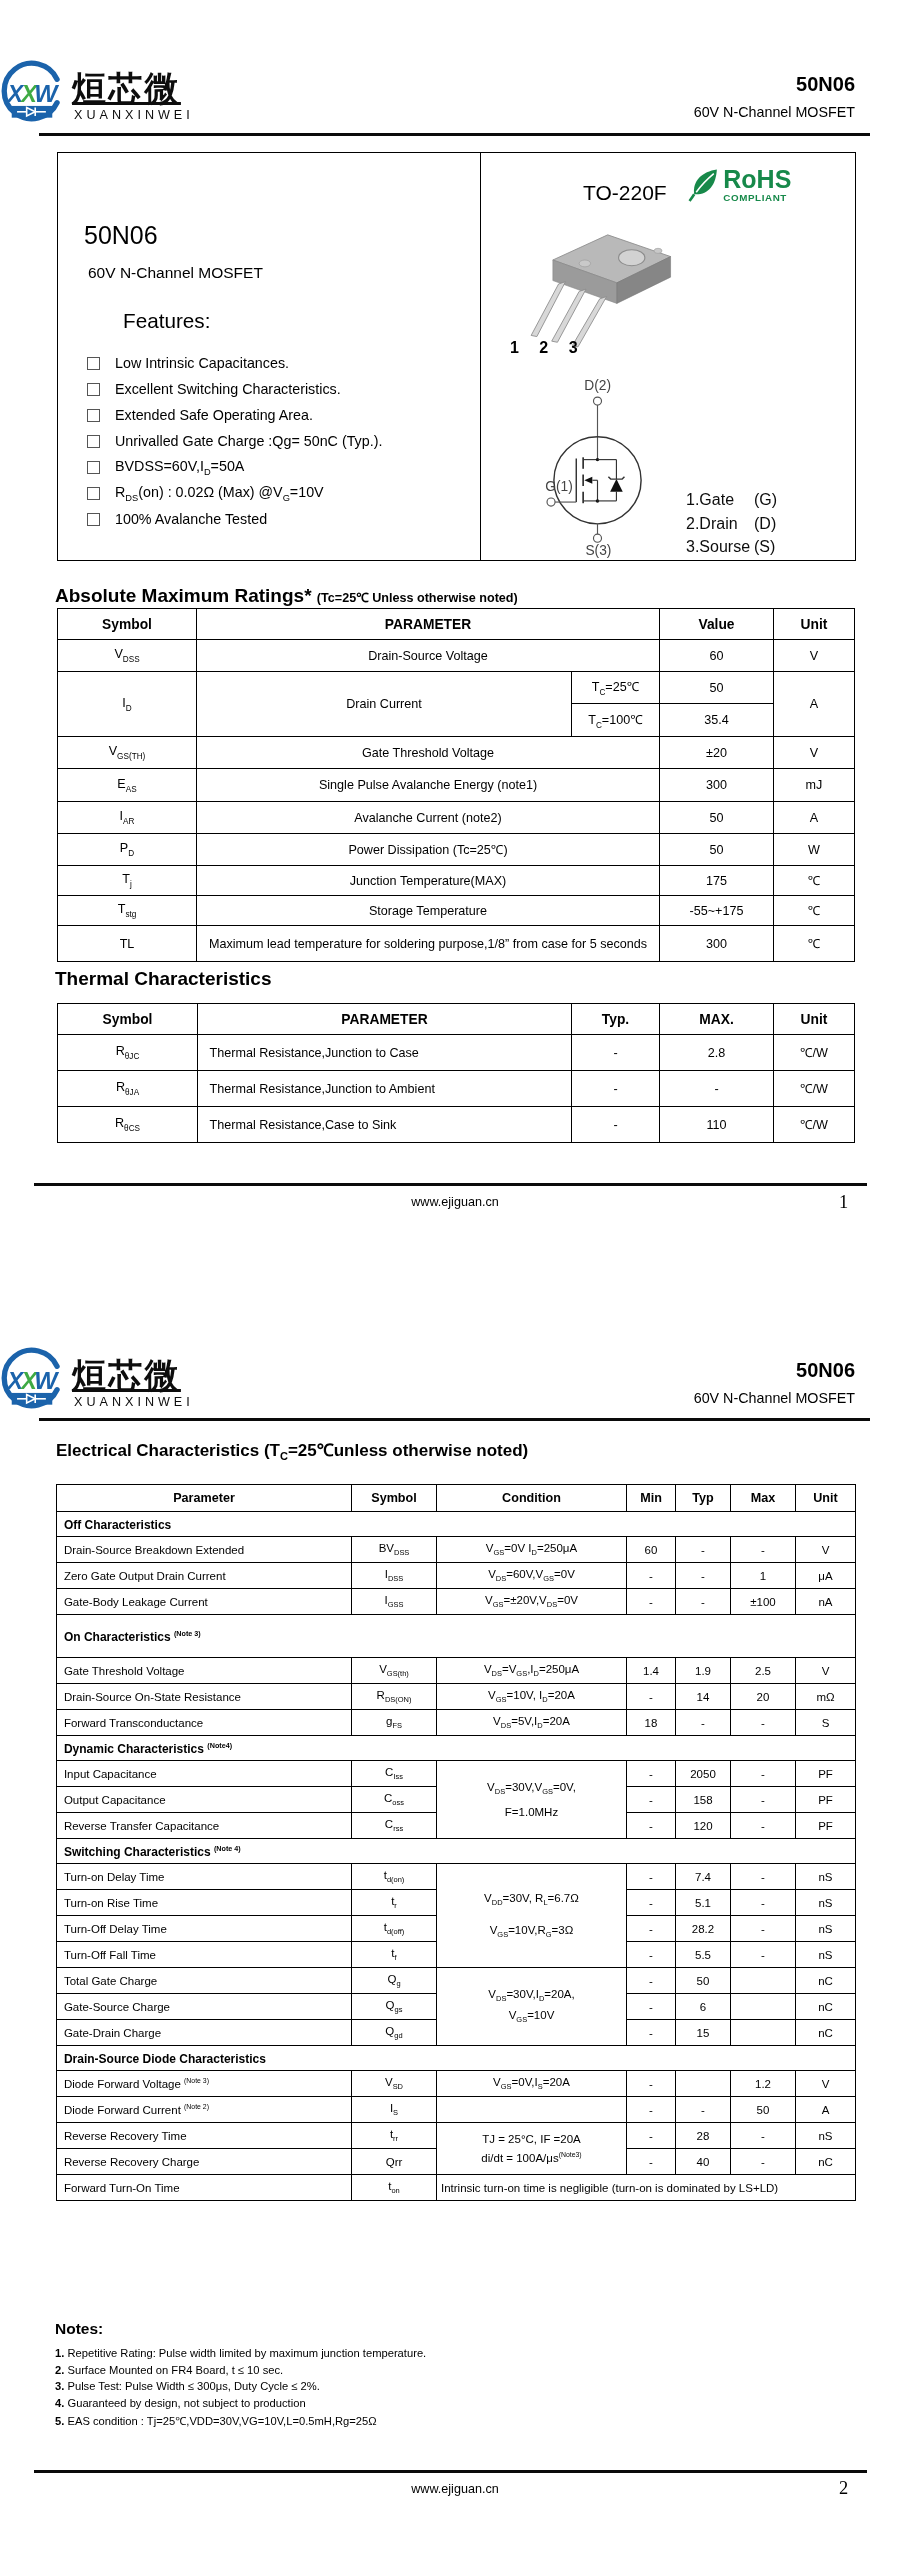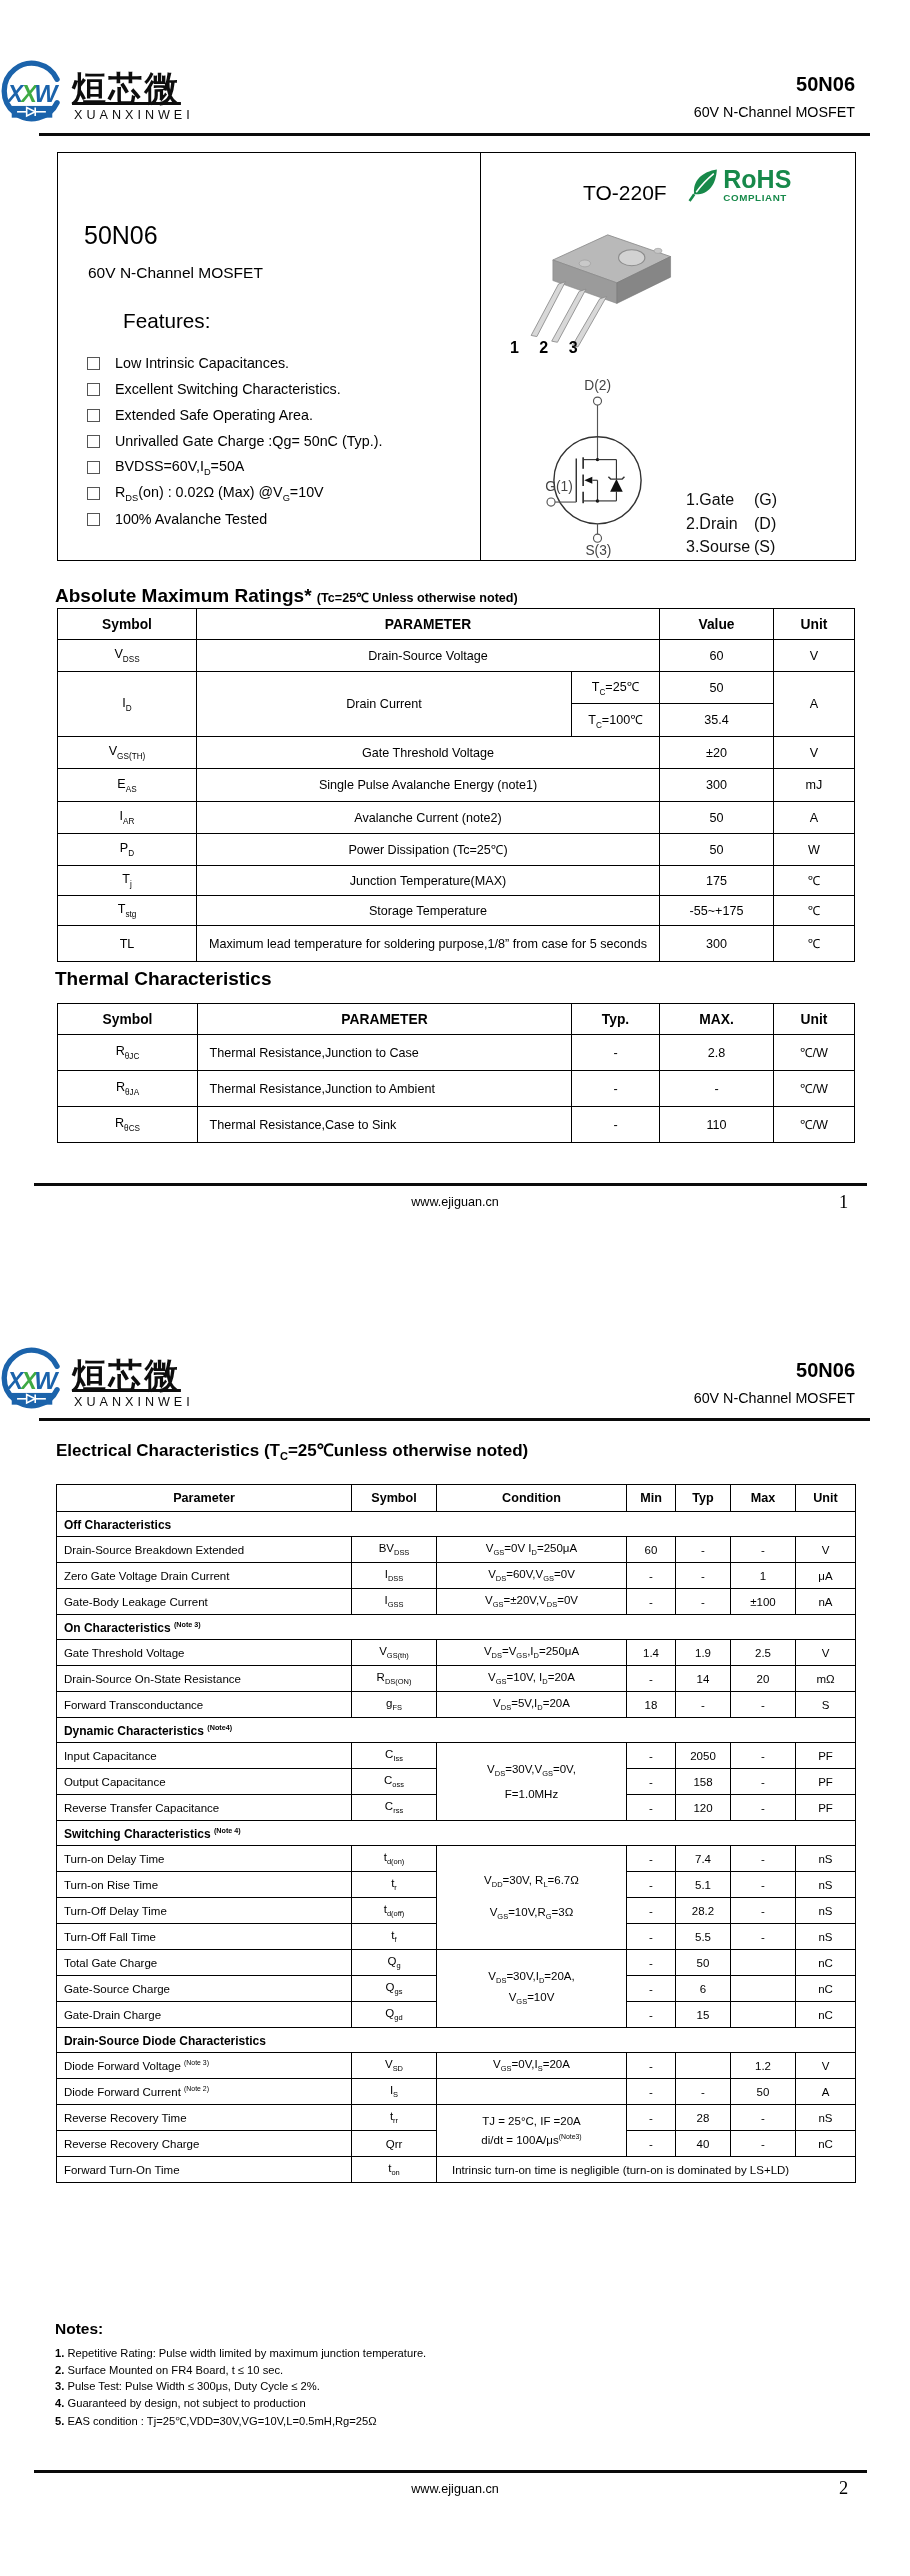--- a/index.html
+++ b/index.html
@@ -363,38 +363,38 @@
     <tr style="height:26px">
       <td class="pl2">Drain-Source Breakdown Extended</td>
       <td>BV<sub>DSS</sub></td>
       <td>V<sub>GS</sub>=0V I<sub>D</sub>=250μA</td>
       <td>60</td>
       <td>-</td>
       <td>-</td>
       <td>V</td>
     </tr>
     <tr style="height:26px">
-      <td class="pl2">Zero Gate Voltage Drain Current</td>
+      <td class="pl2">Zero Gate Output Drain Current</td>
       <td>I<sub>DSS</sub></td>
       <td>V<sub>DS</sub>=60V,V<sub>GS</sub>=0V</td>
       <td>-</td>
       <td>-</td>
       <td>1</td>
       <td>μA</td>
     </tr>
     <tr style="height:26px">
       <td class="pl2">Gate-Body Leakage Current</td>
       <td>I<sub>GSS</sub></td>
       <td>V<sub>GS</sub>=±20V,V<sub>DS</sub>=0V</td>
       <td>-</td>
       <td>-</td>
       <td>±100</td>
       <td>nA</td>
     </tr>
-    <tr style="height:25px">
+    <tr style="height:43px">
           <td class="sec" colspan="7"><span>On Characteristics </span><sup>(Note 3)</sup></td>
         </tr>
     <tr style="height:26px">
       <td class="pl2">Gate Threshold Voltage</td>
       <td>V<sub>GS(th)</sub></td>
       <td>V<sub>DS</sub>=V<sub>GS</sub>,I<sub>D</sub>=250μA</td>
       <td>1.4</td>
       <td>1.9</td>
       <td>2.5</td>
       <td>V</td>
@@ -552,21 +552,21 @@
       <td class="pl2">Reverse Recovery Charge</td>
       <td>Qrr</td>
       <td>-</td>
       <td>40</td>
       <td>-</td>
       <td>nC</td>
     </tr>
     <tr style="height:26px">
       <td class="pl2">Forward Turn-On Time</td>
       <td>t<sub>on</sub></td>
-      <td colspan="5" style="text-align:left;padding-left:15px;">Intrinsic turn-on time is negligible (turn-on is dominated by LS+LD)</td>
+      <td colspan="5" style="text-align:left;padding-left:4px;">Intrinsic turn-on time is negligible (turn-on is dominated by LS+LD)</td>
     </tr>
   </tbody>
     </table>
 
   <div class="notes-t">Notes:</div>
   <div class="notes">
     <div class="nl"><b>1.</b><span> Repetitive Rating: Pulse width limited by maximum junction temperature.</span></div>
     <div class="nl"><b>2.</b><span> Surface Mounted on FR4 Board, t ≤ 10 sec.</span></div>
     <div class="nl"><b>3.</b><span> Pulse Test: Pulse Width ≤ 300μs, Duty Cycle ≤ 2%.</span></div>
     <div class="nl"><b>4.</b><span> Guaranteed by design, not subject to production</span></div>

